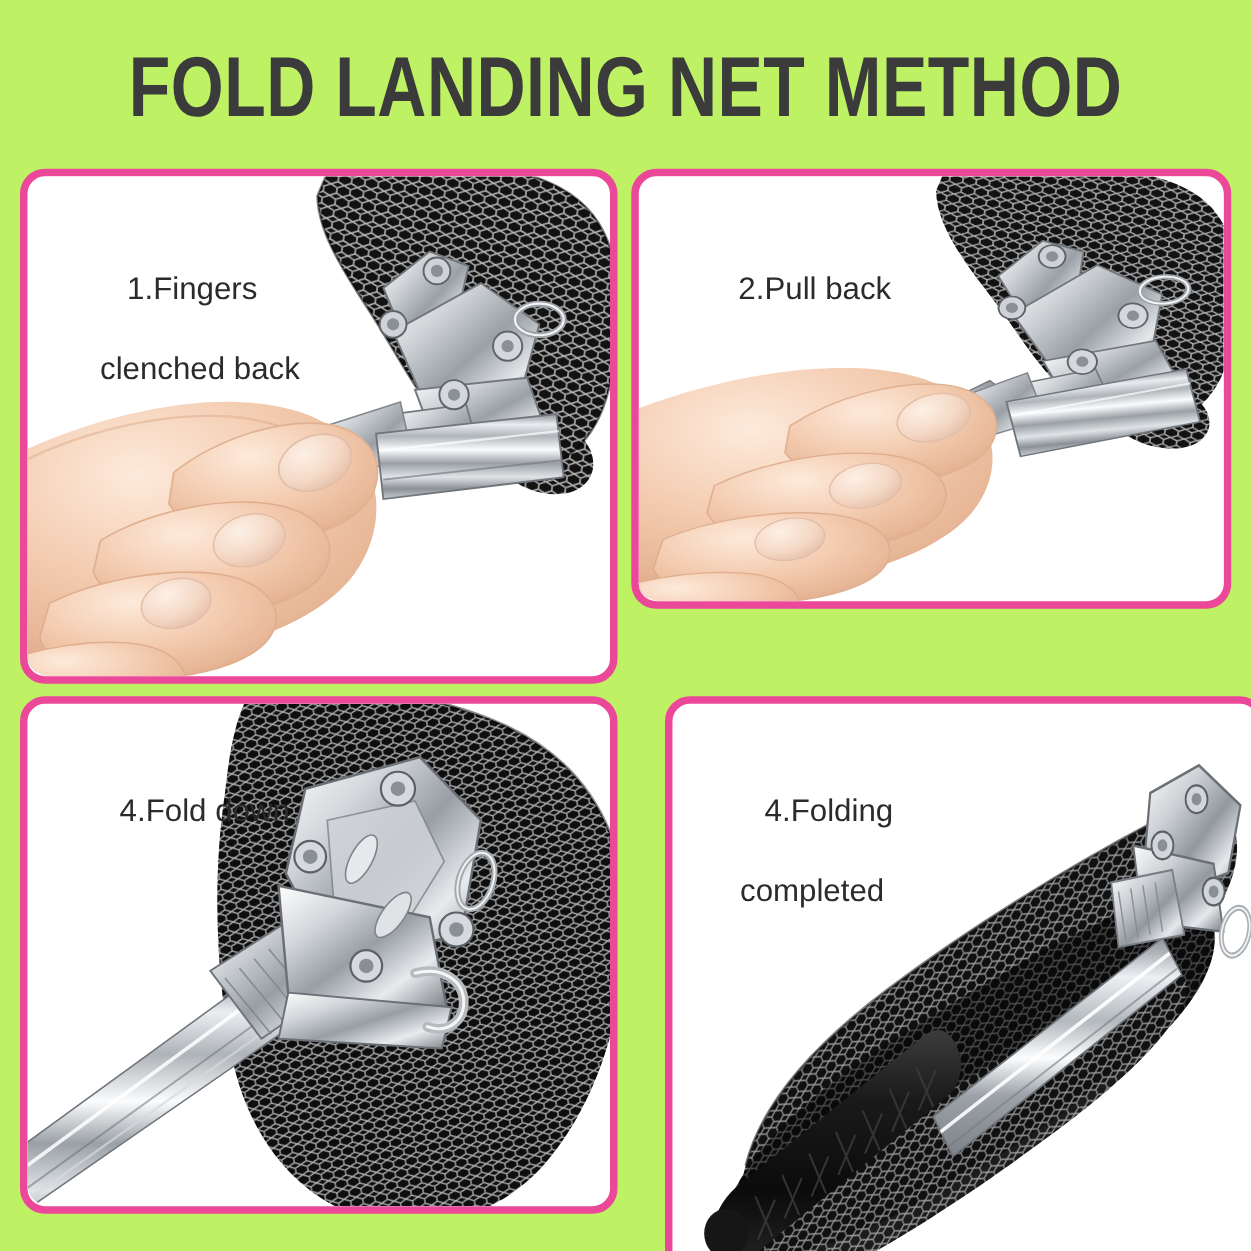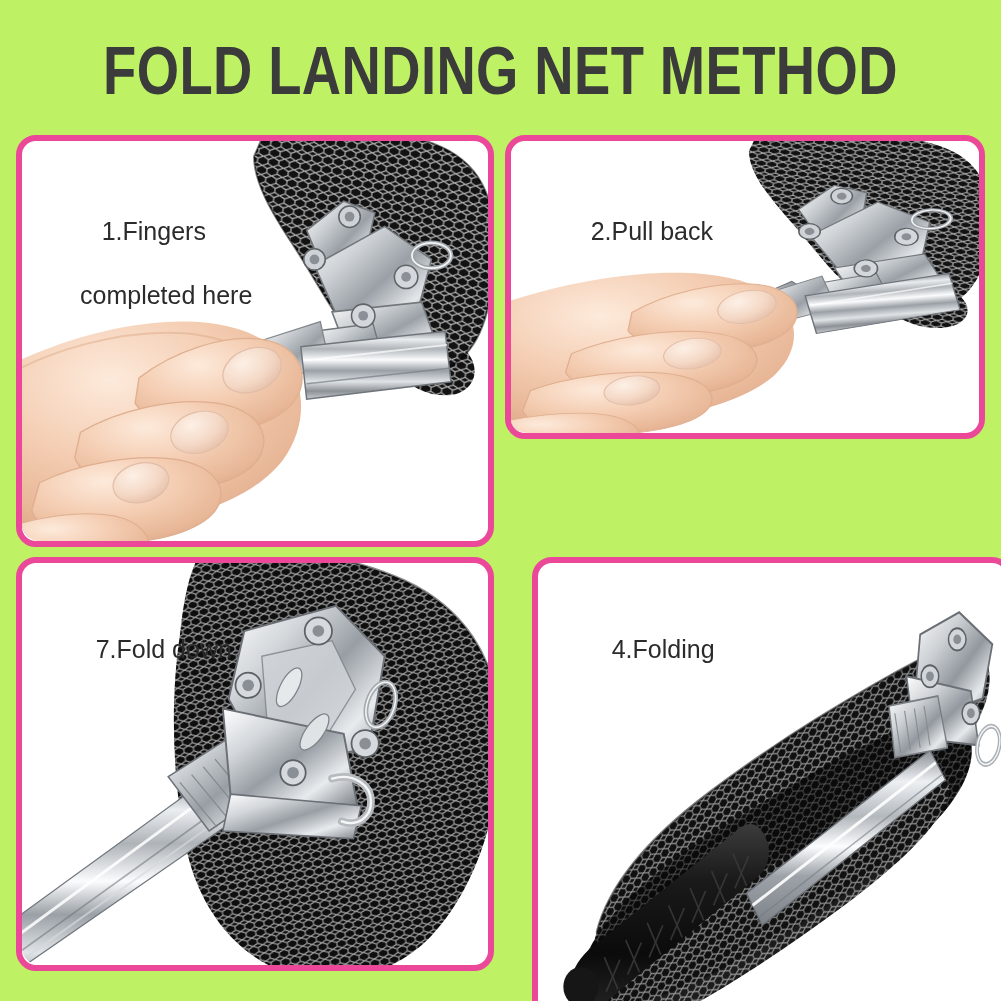--- a/index.html
+++ b/index.html
@@ -35,21 +35,21 @@
 
   
   .panel {
     position: absolute;
     background: #ffffff;
     border: 6px solid #ec4899;
     border-radius: 20px;
     overflow: hidden;
   }
   #panel-1 { left: 16px;  top: 135px; width: 478px; height: 412px; }
-  #panel-2 { left: 505px; top: 135px; width: 480px; height: 304px; }
+  #panel-2 { left: 505px; top: 135px; width: 480px; height: 352px; }
   #panel-3 { left: 16px;  top: 557px; width: 478px; height: 414px; }
   #panel-4 { left: 532px; top: 557px; width: 480px; height: 522px; }
 
   .panel-art { position: absolute; inset: 0; }
   .panel-art svg { display: block; width: 100%; height: 100%; }
 
   .caption {
     position: absolute;
     z-index: 5;
     color: #2b2b2b;
@@ -184,21 +184,21 @@
             <path d="M-30 404 C6 388 58 380 94 386 C122 392 134 408 128 422 L-30 440 Z" fill="url(#skin1)" stroke="#dfae8e" stroke-width="1.2"></path>
 
             <path d="M236 212 C268 198 300 204 312 226 C324 250 312 280 286 296
                      C260 312 230 306 218 284 C206 262 214 226 236 212 Z" fill="url(#skin1)" stroke="#dfae8e" stroke-width="1.2" opacity="0.0"></path>
           </g>
         </g>
       </svg>
     </div>
     <div class="caption" id="cap-1">
       <span>1.Fingers</span>
-      <span class="cap-l2">completed here</span>
+      <span class="cap-l2">clenched back</span>
     </div>
   </div>
 
   <div class="panel" id="panel-2">
     <div class="panel-art">
       <svg viewBox="0 0 480 412" preserveAspectRatio="none" aria-hidden="true">
         <defs>
           <pattern id="mesh2" width="11" height="9.5" patternUnits="userSpaceOnUse" patternTransform="rotate(8)">
             <rect width="11" height="9.5" fill="#121212"></rect>
             <path d="M5.5 0 L11 2.7 L11 7 L5.5 9.5 L0 7 L0 2.7 Z" fill="none" stroke="#cfcfcf" stroke-width="1.25" opacity="0.85"></path>
@@ -399,21 +399,21 @@
 
             <g>
               <ellipse cx="368" cy="146" rx="14" ry="24" transform="rotate(18 368 146)" fill="none" stroke="#a6abaf" stroke-width="5"></ellipse>
               <ellipse cx="368" cy="146" rx="14" ry="24" transform="rotate(18 368 146)" fill="none" stroke="#f1f3f5" stroke-width="1.6"></ellipse>
             </g>
           </g>
         </g>
       </svg>
     </div>
     <div class="caption" id="cap-3">
-      <span>7.Fold down</span>
+      <span>4.Fold down</span>
     </div>
   </div>
 
   <div class="panel" id="panel-4">
     <div class="panel-art">
       <svg viewBox="0 0 480 414" preserveAspectRatio="none" aria-hidden="true">
         <defs>
           <pattern id="mesh4" width="9" height="7.8" patternUnits="userSpaceOnUse" patternTransform="rotate(-28)">
             <rect width="9" height="7.8" fill="#101010"></rect>
             <path d="M4.5 0 L9 2.2 L9 5.6 L4.5 7.8 L0 5.6 L0 2.2 Z" fill="none" stroke="#b4b4b4" stroke-width="1" opacity="0.8"></path>
@@ -516,16 +516,17 @@
             <g>
               <ellipse cx="462" cy="148" rx="11" ry="16" transform="rotate(20 462 148)" fill="none" stroke="#a9aeb3" stroke-width="4"></ellipse>
               <ellipse cx="462" cy="148" rx="11" ry="16" transform="rotate(20 462 148)" fill="none" stroke="#f1f3f5" stroke-width="1.4"></ellipse>
             </g>
           </g>
         </g>
       </svg>
     </div>
     <div class="caption" id="cap-4">
       <span>4.Folding</span>
+      <span class="cap-l2">completed</span>
     </div>
   </div>
 
 </div>
 
 </body></html>

